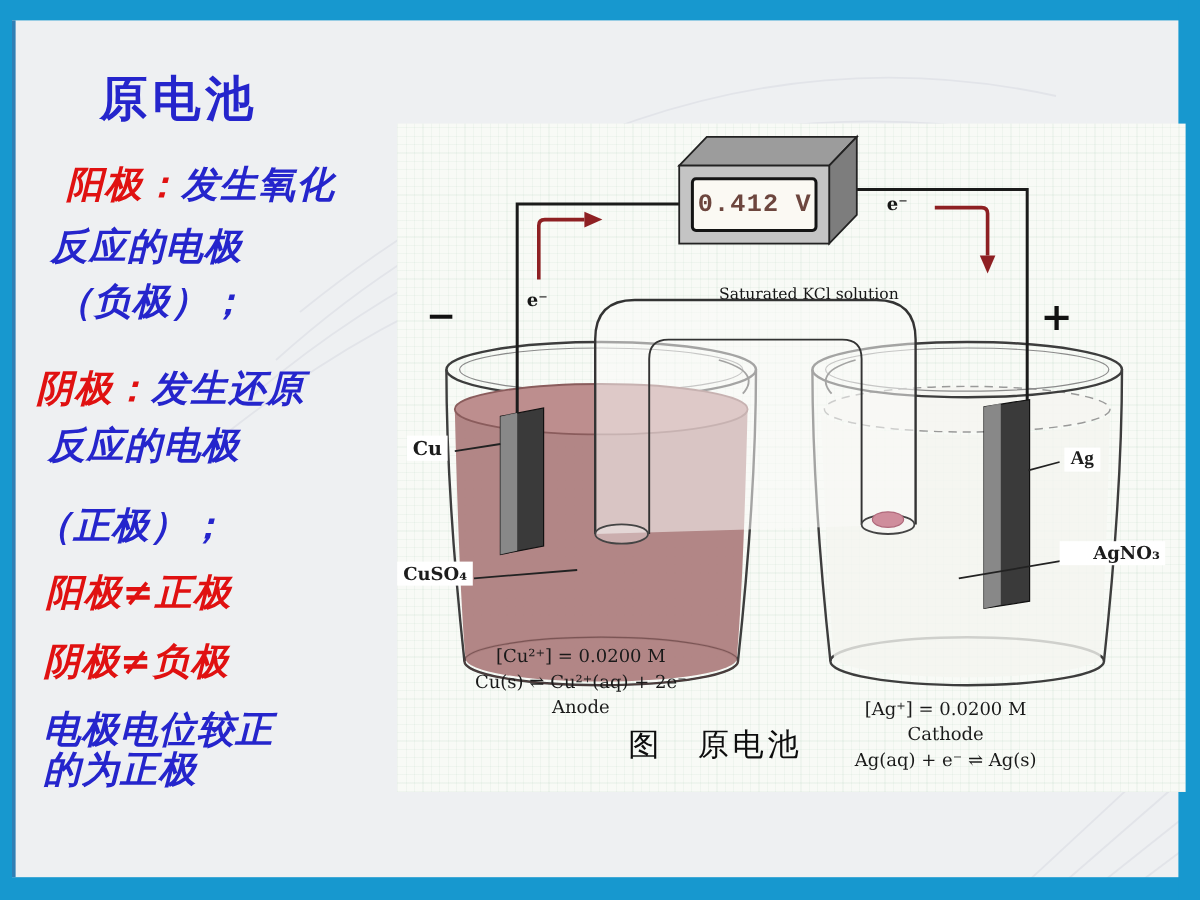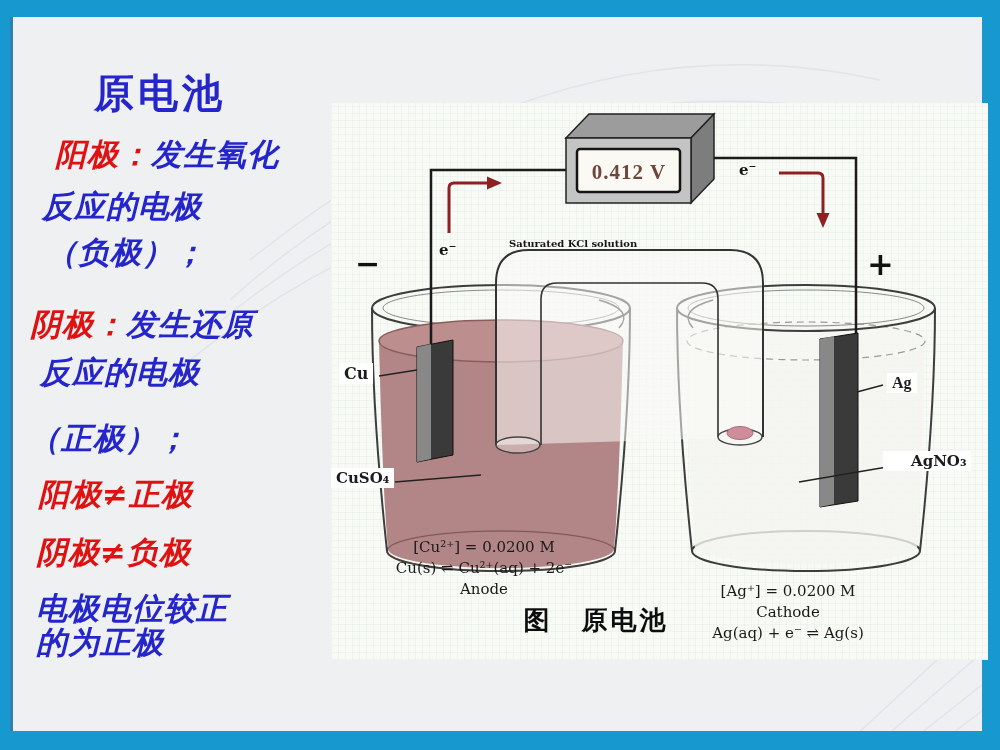--- a/index.html
+++ b/index.html
@@ -12,21 +12,21 @@
   .frame{position:absolute;background:#1798cf;}
   .frame.top{left:0;top:0;width:1000px;height:17px;}
   .frame.bottom{left:0;top:731px;width:1000px;height:19px;}
   .frame.left{left:0;top:0;width:10px;height:750px;}
   .frame.left-accent{left:10px;top:17px;width:3px;height:714px;background:#2f7fb5;}
   .frame.right{left:982px;top:0;width:18px;height:750px;}
   
   svg.bg-decor{position:absolute;left:0;top:0;z-index:0;}
   
   .title{
-    position:absolute;left:78px;top:50px;margin:16px;z-index:2;
+    position:absolute;left:78px;top:50px;margin:5px;z-index:2;
     font-size:40px;font-weight:bold;color:#2525cc;letter-spacing:4px;
   }
   .note{
     position:absolute;z-index:2;font-weight:bold;font-size:31px;line-height:1.05;
     color:#2525cc;letter-spacing:1px;white-space:nowrap;font-style:italic;
   }
   .note .red{color:#e01111;}
   .note .blue{color:#2525cc;}
   .note.redline{color:#e01111;}
   
@@ -39,38 +39,38 @@
   }
   .diagram svg.fig{position:absolute;left:0;top:0;z-index:1;}
   .dlabel{
     position:absolute;z-index:3;font-family:"DejaVu Serif",serif;color:#1c1c1c;
     font-weight:bold;white-space:nowrap;
   }
   .dlabel.boxed{background:#ffffff;padding:1px 5px;}
   .voltmeter-reading{
     position:absolute;left:246px;top:50px;width:104px;height:38px;z-index:3;
     text-align:center;line-height:38px;
-    font-family:Liberation Serif, serif;font-weight:bold;font-size:21px;
+    font-family:Liberation Mono, monospace;font-weight:bold;font-size:21px;
     color:#6d463e;letter-spacing:1px;
   }
   .saltbridge-label{
-    position:absolute;left:178px;top:135px;width:240px;z-index:3;text-align:left;
-    font-family:"DejaVu Serif",serif;font-weight:bold;font-size:10px;color:#161616;
+    position:absolute;left:178px;top:135px;width:240px;z-index:3;text-align:right;
+    font-family:"DejaVu Serif",serif;font-weight:normal;font-size:13px;color:#161616;
   }
   .terminal{position:absolute;z-index:3;color:#111;font-weight:bold;font-family:"DejaVu Serif",serif;}
   .terminal.neg{left:24px;top:143px;font-size:30px;}
   .terminal.pos{left:536px;top:142px;font-size:32px;}
   .elabel{position:absolute;z-index:3;font-family:"DejaVu Serif",serif;font-weight:bold;font-size:15px;color:#161616;}
   .eqblock{
     position:absolute;z-index:3;width:250px;text-align:center;
     font-family:"DejaVu Serif",serif;font-size:15px;line-height:1.4;color:#1a1a1a;
   }
   .caption{
     position:absolute;left:115px;top:500px;width:300px;z-index:3;text-align:center;
-    font-weight:bold;font-size:26px;letter-spacing:3px;color:#0d0d0d;
+    font-weight:normal;font-size:26px;letter-spacing:3px;color:#0d0d0d;
     font-family:"DejaVu Sans",sans-serif;
   }
 </style>
 </head>
 <body>
 
 <div>
 
   <svg class="bg-decor" width="1000" height="750">
     <g stroke="#e2e4e9" stroke-width="1.5" fill="none">

